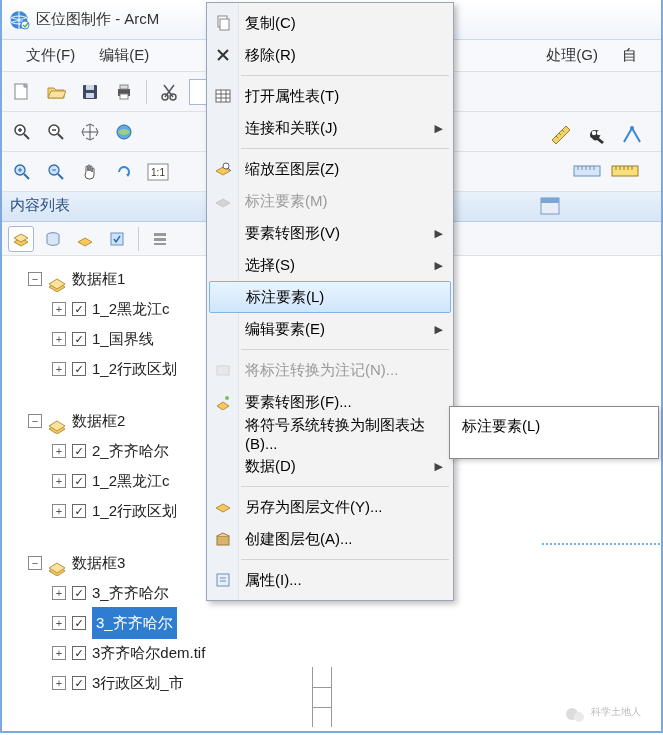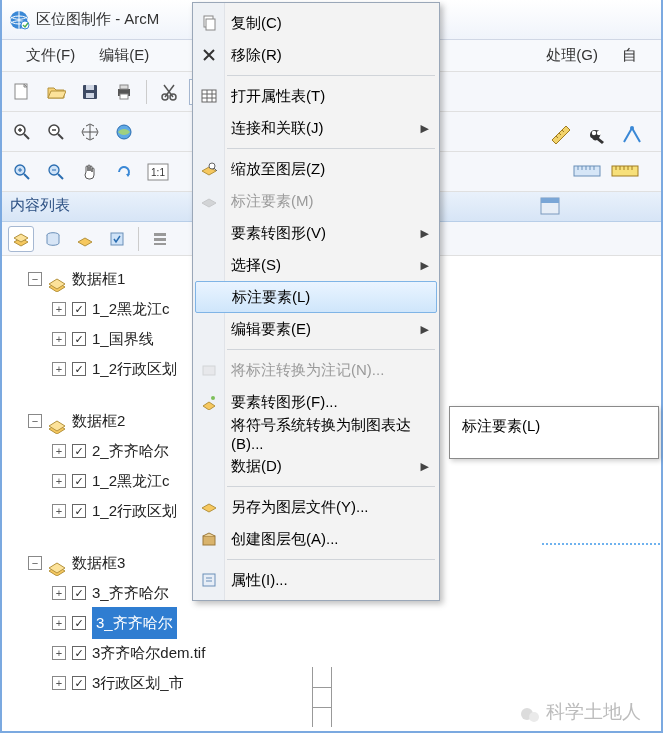--- a/index.html
+++ b/index.html
@@ -28,35 +28,35 @@
   .tree .row { display:flex; align-items:center; height:30px; white-space:nowrap;}
   .tree .exp { width:14px; height:14px; border:1px solid #888; font-size:11px; line-height:12px; text-align:center; margin-right:6px; cursor:pointer; color:#555;}
   .tree .chk { width:14px; height:14px; border:1px solid #666; margin-right:6px; display:inline-flex; align-items:center; justify-content:center; font-size:11px; color:#222;}
   .tree .dficon { width:18px; height:14px; margin-right:6px;}
   .tree .label { cursor:pointer;}
   .tree .selected { background:#2f7dd1; color:#fff; padding:1px 4px;}
   .tree .ind1 { padding-left:22px;}
   .tree .ind2 { padding-left:46px;}
   .tree .grpspace { height:22px;}
   
-  .ctxmenu { position:absolute; left:190px; top:2px; width:248px; background:#f3f3f3; border:1px solid #9aa7b8; box-shadow:3px 3px 6px rgba(0,0,0,.25); font-size:15px; z-index:50;}
+  .ctxmenu { position:absolute; left:204px; top:2px; width:248px; background:#f3f3f3; border:1px solid #9aa7b8; box-shadow:3px 3px 6px rgba(0,0,0,.25); font-size:15px; z-index:50;}
   .ctxmenu .iconcol { position:absolute; left:0; top:0; bottom:0; width:32px; background:#eef1f5; border-right:1px solid #e0e3e8;}
   .ctxmenu .items { position:relative; padding:4px 0;}
   .ctxmenu .mi { height:32px; display:flex; align-items:center; padding-left:38px; padding-right:10px; cursor:pointer; position:relative;}
   .ctxmenu .mi .ic { position:absolute; left:6px; width:20px; height:20px; display:flex; align-items:center; justify-content:center;}
   .ctxmenu .mi .arrow { margin-left:auto; font-size:11px; color:#444;}
   .ctxmenu .mi.disabled { color:#9a9a9a;}
   .ctxmenu .mi.hl { background:linear-gradient(#eaf4ff,#cfe6fb); border:1px solid #7fb4e6; border-radius:2px; margin:0 2px; padding-left:36px;}
   .ctxmenu .msep { height:1px; background:#d0d4d9; margin:4px 4px 4px 34px;}
   
   .tooltip { position:absolute; left:447px; top:406px; width:210px; background:#fff; border:1px solid #8a8a8a; box-shadow:2px 2px 5px rgba(0,0,0,.2); padding:10px 12px; z-index:60; font-size:15px;}
   .tooltip .tt-title { font-weight:400; margin-bottom:12px;}
   .tooltip .tt-body { color:#555;}
   
-  .watermark { position:absolute; right:20px; bottom:6px; font-size:19px; color:#bcbcbc; display:flex; align-items:flex-end; gap:6px;}
+  .watermark { position:absolute; right:20px; bottom:6px; font-size:10px; color:#bcbcbc; display:flex; align-items:flex-start; gap:6px;}
   
   .ruler { position:absolute; left:310px; bottom:4px; width:20px; height:60px; border-left:1px solid #999; border-right:1px solid #999;}
   .ruler::before,.ruler::after{content:"";position:absolute;left:-1px;right:-1px;height:1px;background:#999;}
   .ruler::before{top:20px}.ruler::after{top:40px;}
   
   .dotrow{position:absolute; left:540px; top:543px; width:118px; border-top:2px dotted #6fb2ee;}
   
   .xtr { position:absolute; right:14px; top:120px; display:flex; gap:8px;}
 </style>
 </head>

